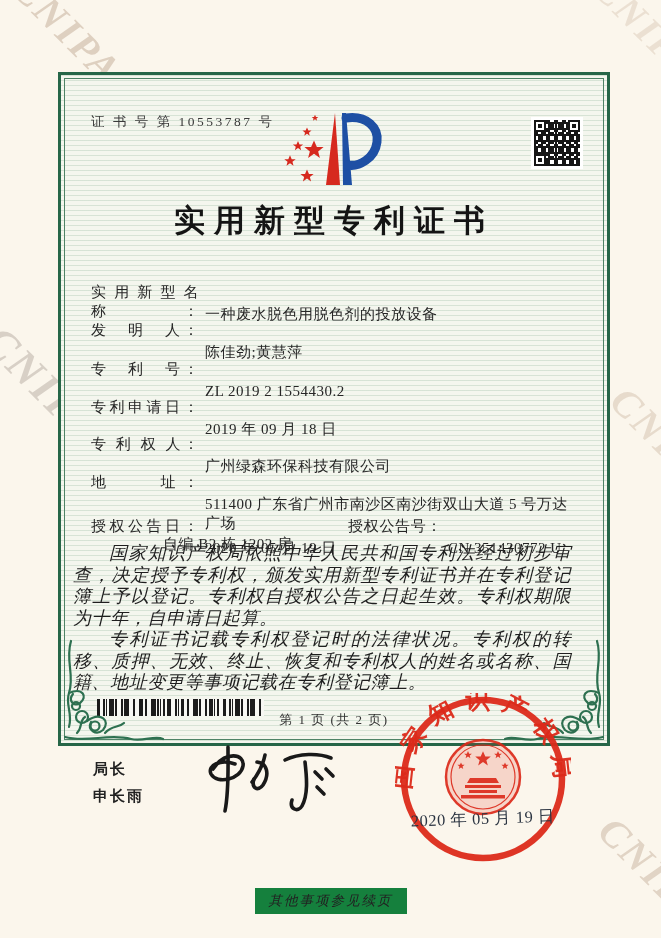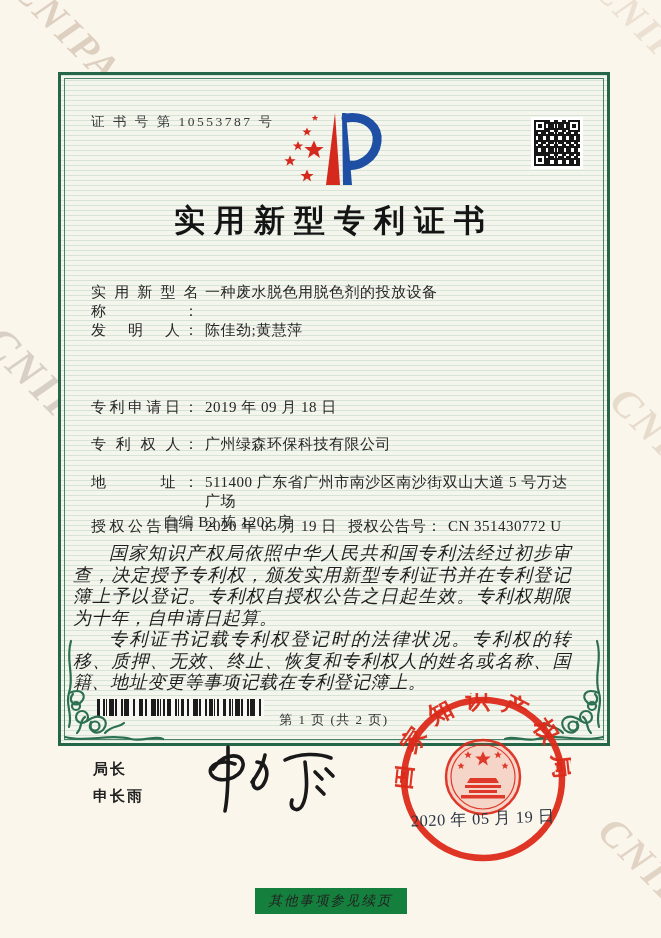--- a/index.html
+++ b/index.html
@@ -80,21 +80,21 @@
   
   .frow {
     position:absolute; left:30px; width:500px;
     font-size:15px; letter-spacing:0.5px; color:#262626; line-height:19px;
   }
   .flabel {
     display:inline-block; width:108px;
     text-align:justify; text-align-last:justify; text-justify:inter-character;
     vertical-align:top;
   }
-  .fvalue { display:inline-block; margin-left:6px; max-width:370px; vertical-align:top; }
+  .fvalue { display:inline-block; margin-left:6px; max-width:370px; vertical-align:top;margin-top:22px; }
   .addr2 { margin-left:72px; margin-top:2px; }
   .pair2 { position:absolute; left:257px; top:0; white-space:nowrap; }
   .pair2 .flabel { width:94px; }
 
   
   .paras {
     position:absolute; left:12px; top:468px; width:498px;
     font-size:18px; line-height:21.5px; letter-spacing:0.6px;
     font-style:italic; color:#1f1f1f; text-align:justify;
   }
@@ -183,20 +183,23 @@
       </div>
     </div>
 
     <h1 class="title">实用新型专利证书</h1>
 
     <div class="frow" style="top:208px">
       <span class="flabel">实用新型名称：</span><span class="fvalue">一种废水脱色用脱色剂的投放设备</span>
     </div>
     <div class="frow" style="top:246px">
       <span class="flabel">发　明　人：</span><span class="fvalue">陈佳劲;黄慧萍</span>
+    </div>
+    <div class="frow" style="top:285px">
+      <span class="flabel">专　利　号：</span><span class="fvalue">ZL 2019 2 1554430.2</span>
     </div>
     <div class="frow" style="top:323px">
       <span class="flabel">专利申请日：</span><span class="fvalue">2019 年 09 月 18 日</span>
     </div>
     <div class="frow" style="top:360px">
       <span class="flabel">专 利 权 人：</span><span class="fvalue">广州绿森环保科技有限公司</span>
     </div>
     <div class="frow" style="top:398px">
       <span class="flabel">地　　址：</span><span class="fvalue">511400 广东省广州市南沙区南沙街双山大道 5 号万达广场</span>
       <div class="addr2">自编 B2 栋 1202 房</div>

